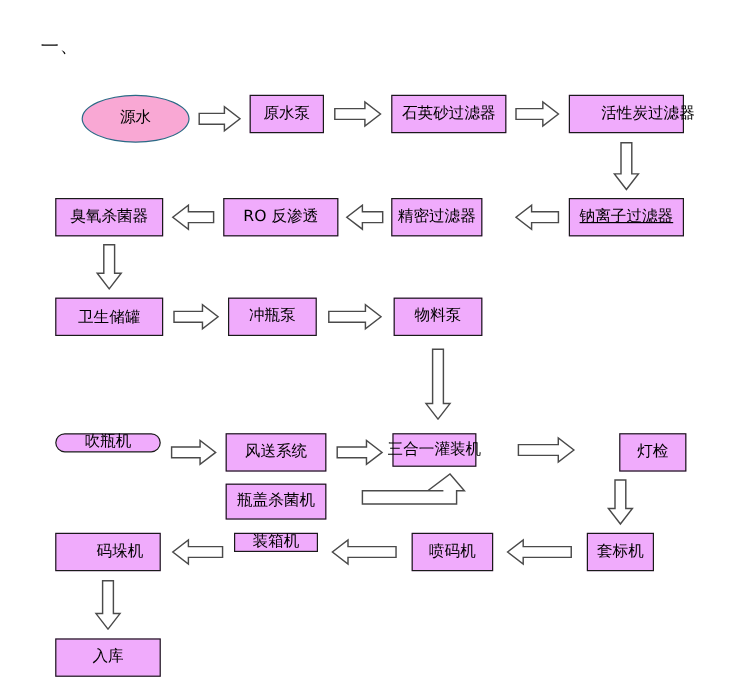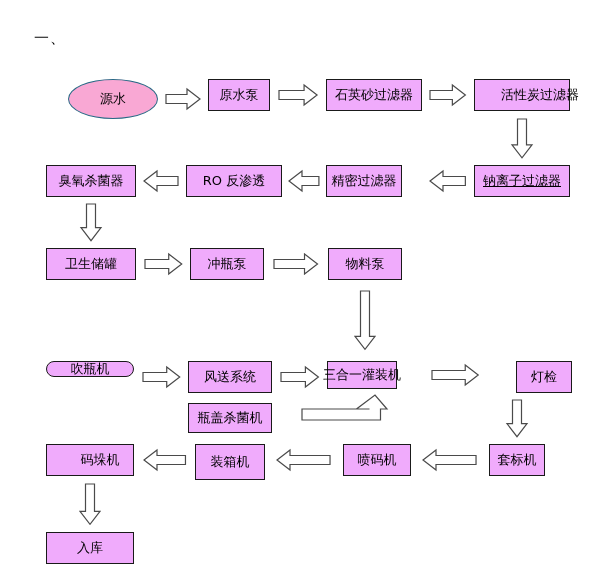--- a/index.html
+++ b/index.html
@@ -121,21 +121,21 @@
       </div>
       <div class="node" style="left: 188px; top: 403px; width: 84px; height: 30px;">
         <span>瓶盖杀菌机</span>
       </div>
       <div class="node" style="left: 489px; top: 444px; width: 56px; height: 32px;">
         <span>套标机</span>
       </div>
       <div class="node" style="left: 343px; top: 444px; width: 68px; height: 32px;">
         <span>喷码机</span>
       </div>
-      <div class="node" style="left: 195px; top: 444px; width: 70px; height: 36px;">
+      <div class="node" style="left: 195px; top: 444px; width: 70px; height: 16px;">
         <span>装箱机</span>
       </div>
       <div class="node" style="left: 46px; top: 444px; width: 88px; height: 32px; padding-left: 20px;">
         <span>码垛机</span>
       </div>
       <div class="node" style="left: 46px; top: 532px; width: 88px; height: 32px;">
         <span>入库</span>
       </div>
     </div>
   <div id="arrows-layer">

